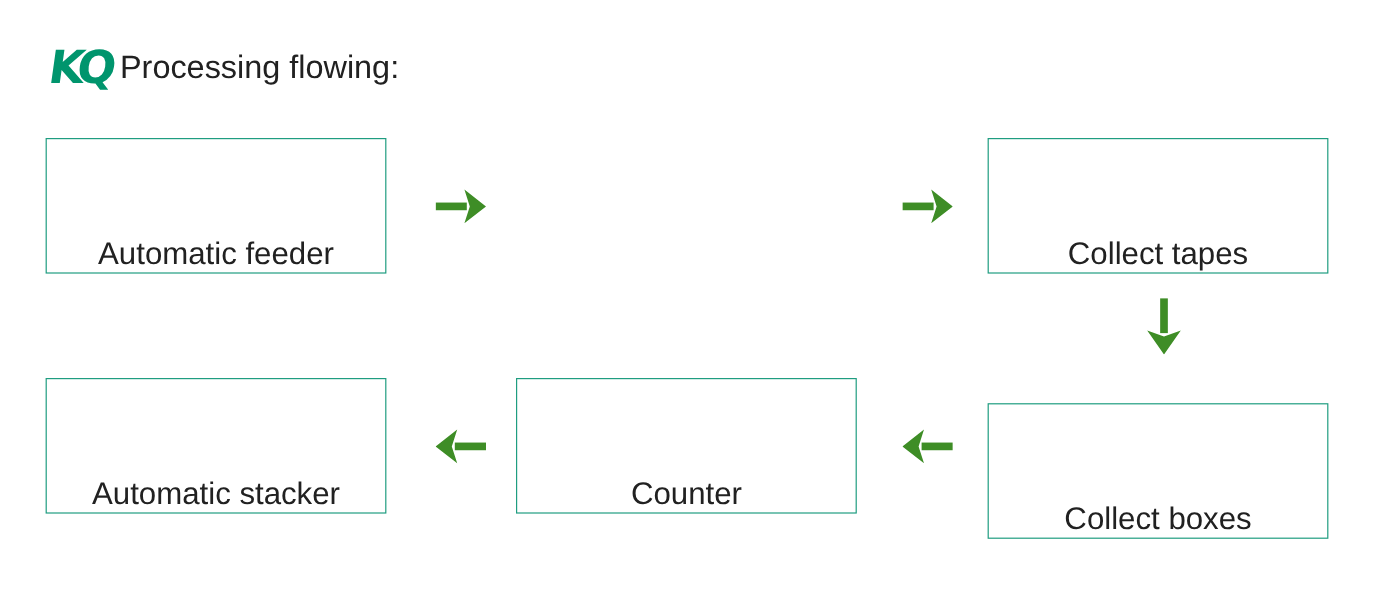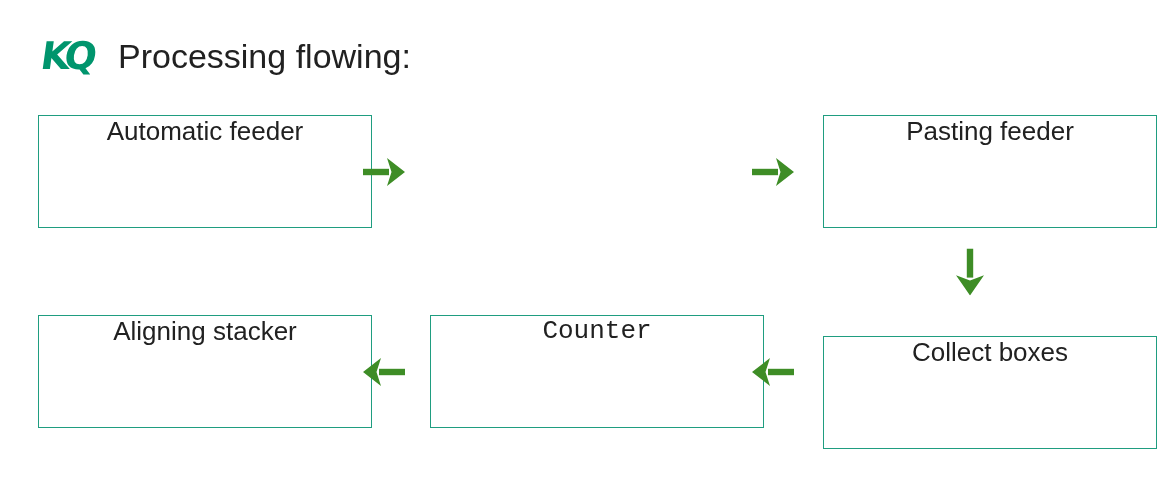--- a/index.html
+++ b/index.html
@@ -23,47 +23,46 @@
   .logo-mark { width: 62px; height: 42px; flex: 0 0 auto; }
   .brand-name {
     margin-left: 14px;
     color: var(--c-brand, #00956d);
     font-size: 24px;
     font-weight: 700;
     letter-spacing: 0.4px;
     white-space: nowrap;
   }
   .page-title {
-    margin-left: 18px;
     color: var(--c-text, #212121);
-    font-size: 34px;
+    font-size: 27px;
     font-weight: 400;
     white-space: nowrap;
   }
   
   .node {
     position: absolute;
-    width: 334px;
+    width: 284px;
     height: 113px;
     box-sizing: border-box;
     background: #ffffff;
     border: 1.5px solid var(--c-border, #1f9d80);
     display: flex;
-    align-items: flex-start;
+    align-items: flex-end;
     justify-content: center;
     color: var(--c-text, #212121);
     font-size: 26px;
     font-weight: 400;
     text-align: center;
   }
   .node-1 { left: 38px;  top: 115px; }
   .node-2 { left: 430px; top: 115px; }
   .node-3 { left: 823px; top: 115px; }
   .node-4 { left: 823px; top: 315px; margin-top: 21px; }
-  .node-5 { left: 430px; top: 315px; font-family: Liberation Mono, monospace; }
+  .node-5 { left: 430px; top: 315px; }
   .node-6 { left: 38px;  top: 315px; }
   
   .arrow {
     position: absolute;
     width: 42px;
     height: 32px;
     transform: translate(-50%, -50%);
   }
   .arrow.dir-down  { transform: translate(-50%, -50%) rotate(90deg) scale(1.12, 1); }
   .arrow.dir-left  { transform: translate(-50%, -50%) rotate(180deg); }
@@ -86,30 +85,30 @@
         <text x="6" y="34" font-family="DejaVu Sans, Liberation Sans, sans-serif" font-size="38" font-weight="bold" letter-spacing="-6" fill="#00956d">KQ</text>
       </g>
     </svg>
     <div class="page-title">Processing flowing:</div>
   </div>
 
   <div class="node node-1">
     <span>Automatic feeder</span>
   </div>
   <div class="node node-3">
-    <span>Pasting feeder</span>
+    <span>Collect tapes</span>
   </div>
   <div class="node node-4">
     <span>Collect boxes</span>
   </div>
   <div class="node node-5">
     <span>Counter</span>
   </div>
   <div class="node node-6">
-    <span>Aligning stacker</span>
+    <span>Automatic stacker</span>
   </div>
 
   <div class="arrow dir-right a1">
     <svg viewBox="0 0 42 32">
         <rect class="fill" x="0" y="12.8" width="26" height="6.4"></rect>
         <polygon class="fill" points="24,2 42,16 24,30 28.5,16"></polygon>
       </svg>
   </div>
   <div class="arrow dir-right a2">
     <svg viewBox="0 0 42 32">

